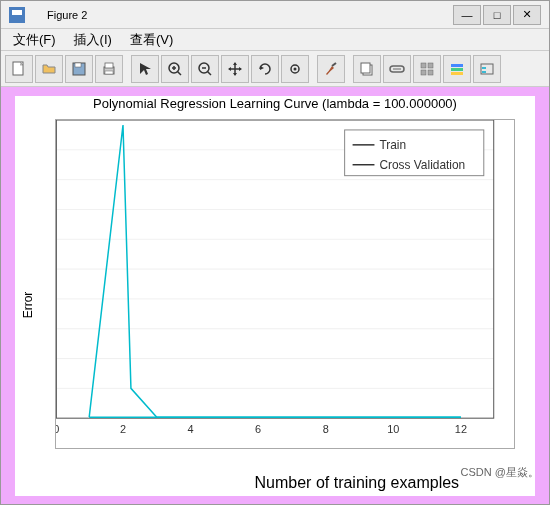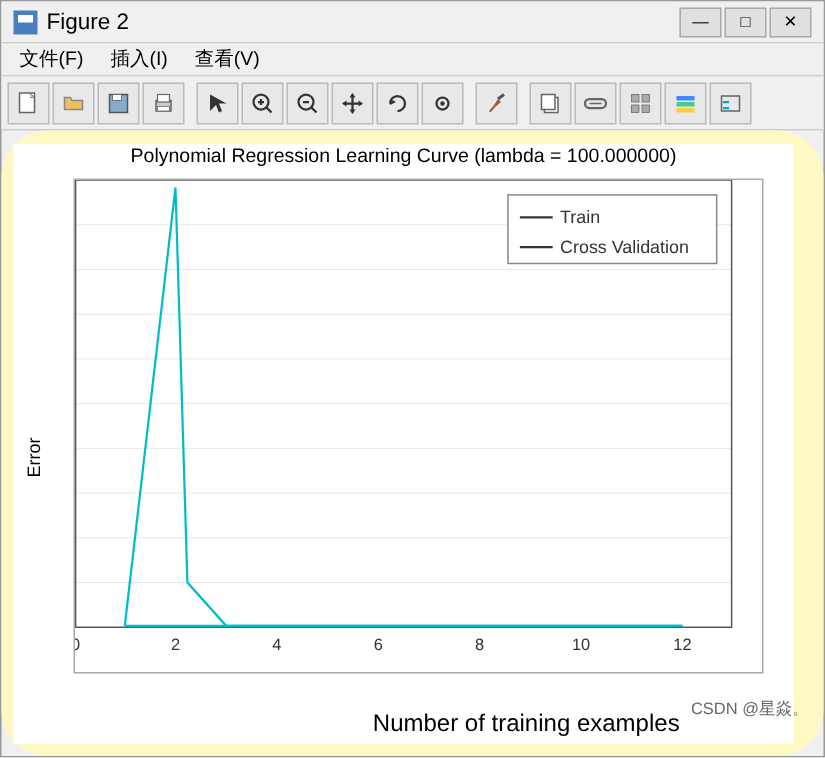--- a/index.html
+++ b/index.html
@@ -1,33 +1,33 @@
 <!DOCTYPE html>
 <html><head>
   <meta charset="utf-8">
   <style>
     * { margin: 0; padding: 0; box-sizing: border-box; }
     body { width: 550px; height: 505px; overflow: hidden; font-family: 'SimSun', 'Microsoft YaHei', sans-serif; background: #f0f0f0; }
 
     .window { width: 550px; height: 505px; background: #f0f0f0; border: 1px solid #999; display: flex; flex-direction: column; }
 
     .title-bar { background: #f0f0f0; height: 28px; display: flex; align-items: center; justify-content: space-between; padding: 0 8px; border-bottom: 1px solid #ccc; }
-    .title-bar-left { display: flex; align-items: center; gap: 6px; font-size: 15px; }
+    .title-bar-left { display: flex; align-items: center; gap: 22px; font-size: 11px; }
     .title-icon { width: 16px; height: 16px; background: #4a7ebf; display: flex; align-items: center; justify-content: center; }
     .title-bar-buttons { display: flex; gap: 2px; }
     .title-btn { width: 28px; height: 20px; background: #e0e0e0; border: 1px solid #aaa; font-size: 11px; display: flex; align-items: center; justify-content: center; cursor: pointer; }
 
-    .menu-bar { background: #f0f0f0; height: 22px; display: flex; align-items: flex-end; padding: 0 4px; border-bottom: 1px solid #ccc; gap: 2px; }
+    .menu-bar { background: #f0f0f0; height: 22px; display: flex; align-items: center; padding: 0 4px; border-bottom: 1px solid #ccc; gap: 2px; }
     .menu-item { padding: 2px 8px; font-size: 13px; cursor: pointer; }
 
     .toolbar { background: #f0f0f0; height: 36px; display: flex; align-items: center; padding: 2px 4px; border-bottom: 1px solid #ccc; gap: 2px; }
     .tool-btn { width: 28px; height: 28px; background: #e8e8e8; border: 1px solid #bbb; display: flex; align-items: center; justify-content: center; font-size: 14px; cursor: pointer; }
     .tool-separator { width: 4px; height: 28px; }
 
-    .plot-area { flex: 1; background: #fef9c3; display: flex; align-items: center; padding: 8px; position: relative; border-radius: 31px; }
+    .plot-area { flex: 1; background: #f0abfc; display: flex; align-items: center; justify-content: center; padding: 8px; position: relative; }
 
     .chart-container { width: 520px; height: 400px; background: white; position: relative; display: flex; flex-direction: column; align-items: center; }
 
     .chart-title { font-size: 13px; font-weight: normal; text-align: center; margin-bottom: 4px; font-family: Arial, sans-serif; }
 
     .watermark { position: absolute; bottom: 24px; right: 10px; font-size: 11px; color: #666; }
   </style>
 </head>
 <body>
 

